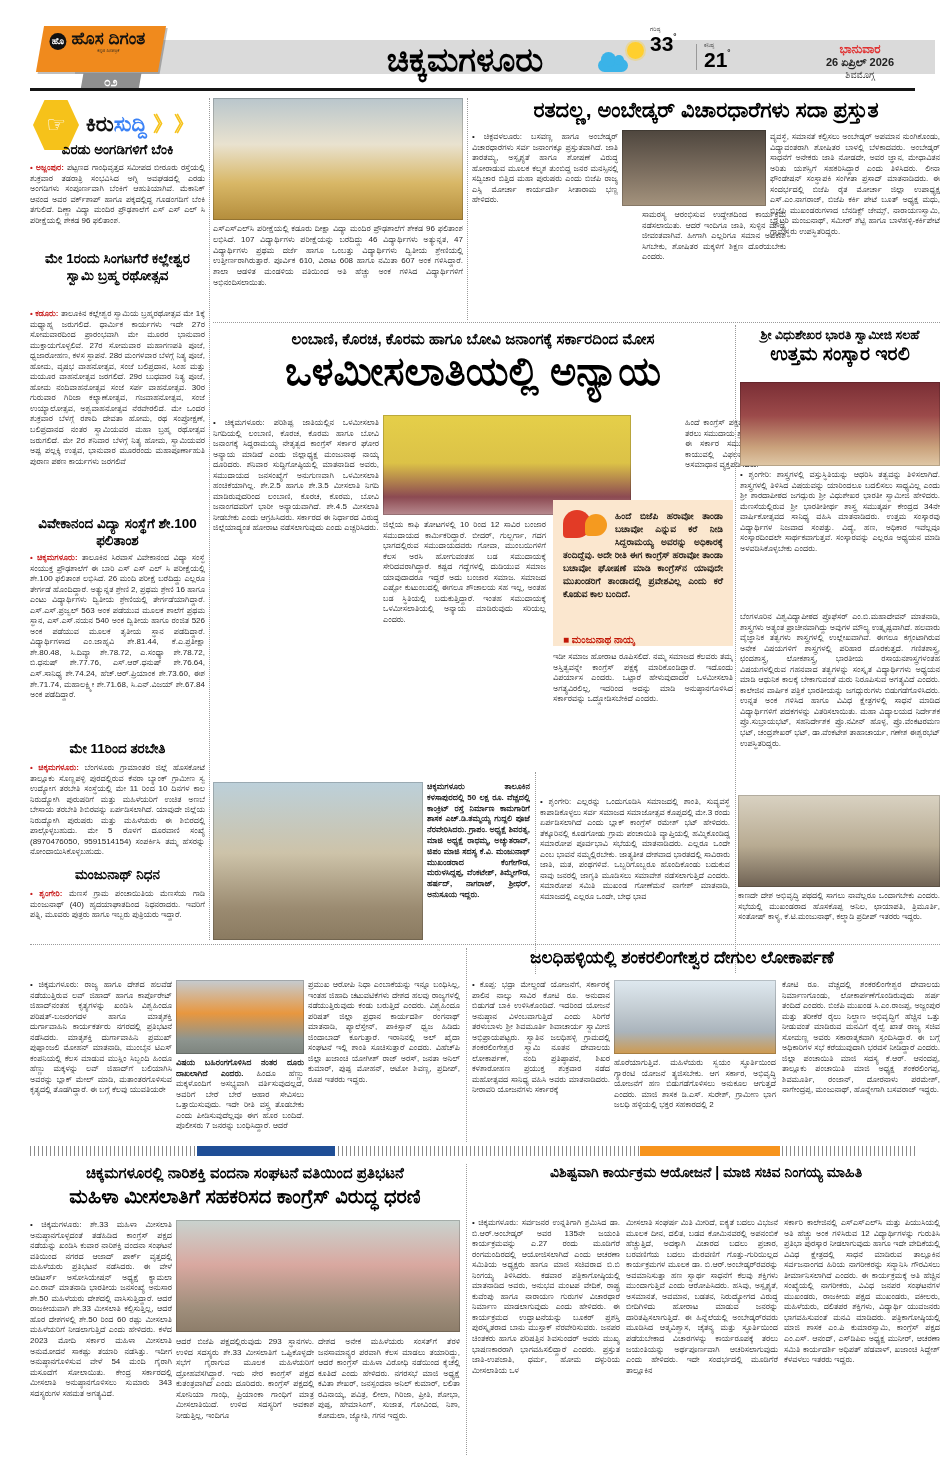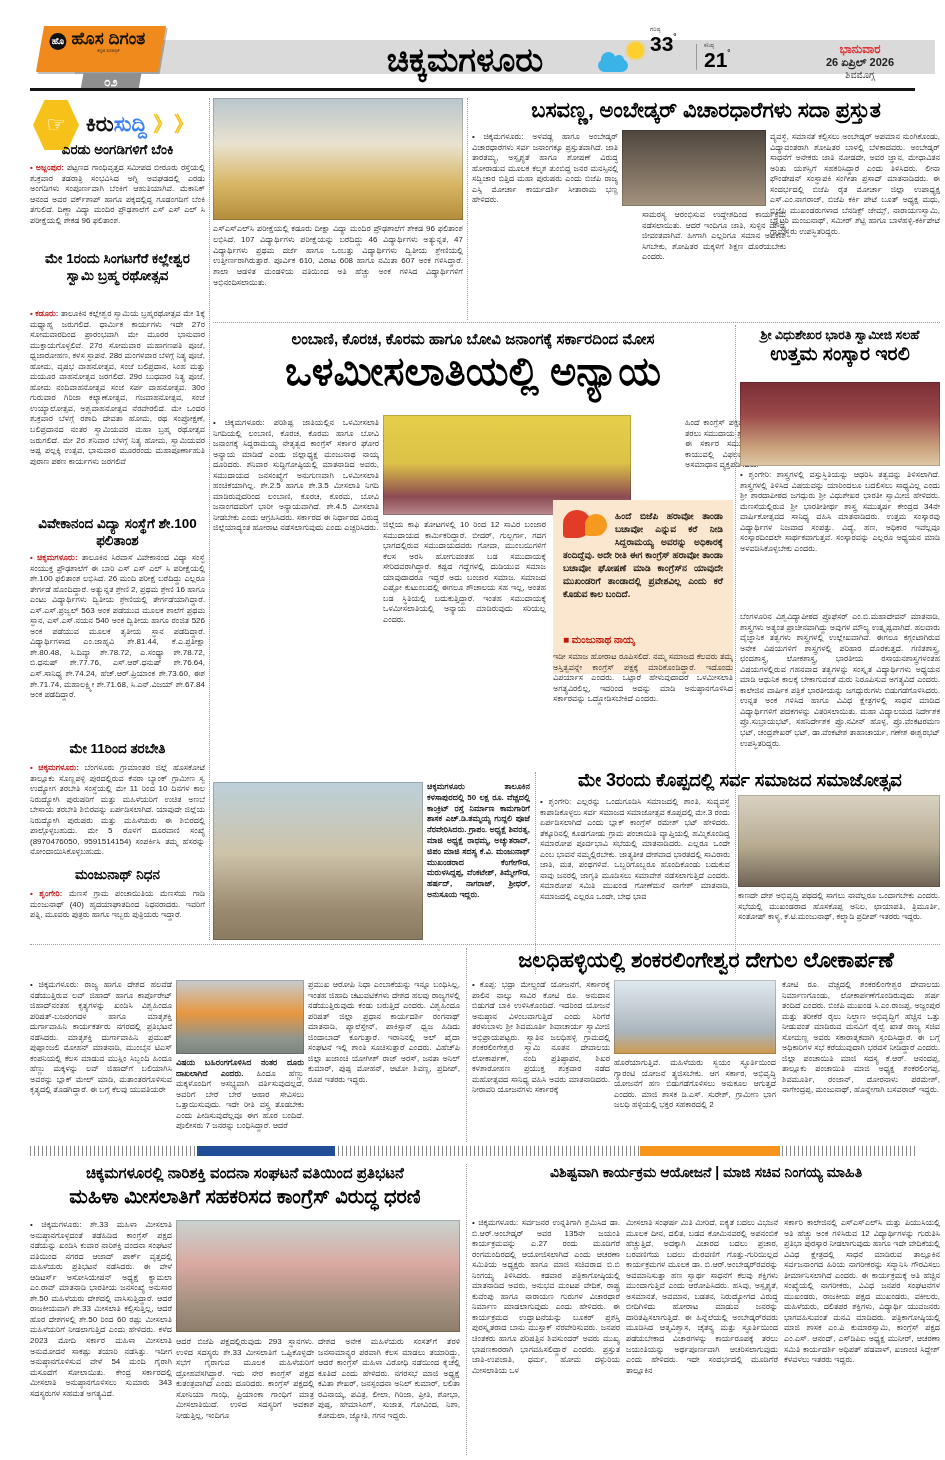--- a/index.html
+++ b/index.html
@@ -120,36 +120,36 @@
 
   <div class="abs brief-h" style="left:30px;top:867px;width:175px;">ಮಂಜುನಾಥ್ ನಿಧನ</div>
   <div class="abs body-txt" style="left:30px;top:889px;width:175px;height:46px;overflow:hidden;"><b class="bullet">• ಶೃಂಗೇರಿ:</b> <span>ಮೆಣಸೆ ಗ್ರಾಮ ಪಂಚಾಯಿತಿಯ ಮೆಣಸೆಯ ಗಾಡಿ ಮಂಜುನಾಥ್ (40) ಹೃದಯಾಘಾತದಿಂದ ನಿಧನರಾದರು. ಇವರಿಗೆ ಪತ್ನಿ, ಮೂವರು ಪುತ್ರರು ಹಾಗೂ ಇಬ್ಬರು ಪುತ್ರಿಯರು ಇದ್ದಾರೆ.</span></div>
 
   <div class="abs vdiv" style="left:209px;top:98px;height:842px;"></div>
 
   <div class="abs photo" style="left:213px;top:98px;width:250px;height:122px;background:linear-gradient(180deg,#b9c6cc 0%,#e9e2cf 38%,#d8b766 70%,#b48d3c 100%);"></div>
   <div class="abs cap-txt" style="left:213px;top:224px;width:250px;height:96px;overflow:hidden;font-weight:normal;">ಎಸ್‌ಎಸ್‌ಎಲ್‌ಸಿ ಪರೀಕ್ಷೆಯಲ್ಲಿ ಕಡೂರು ದೀಕ್ಷಾ ವಿದ್ಯಾ ಮಂದಿರ ಪ್ರೌಢಶಾಲೆಗೆ ಶೇಕಡ 96 ಫಲಿತಾಂಶ ಲಭಿಸಿದೆ. 107 ವಿದ್ಯಾರ್ಥಿಗಳು ಪರೀಕ್ಷೆಯನ್ನು ಬರೆದಿದ್ದು 46 ವಿದ್ಯಾರ್ಥಿಗಳು ಅತ್ಯುನ್ನತ, 47 ವಿದ್ಯಾರ್ಥಿಗಳು ಪ್ರಥಮ ದರ್ಜೆ ಹಾಗೂ ಒಂಬತ್ತು ವಿದ್ಯಾರ್ಥಿಗಳು ದ್ವಿತೀಯ ಶ್ರೇಣಿಯಲ್ಲಿ ಉತ್ತೀರ್ಣರಾಗಿರುತ್ತಾರೆ. ಪೂರ್ವಿಕ 610, ವಿರಾಟ 608 ಹಾಗೂ ನಮಿತಾ 607 ಅಂಕ ಗಳಿಸಿದ್ದಾರೆ. ಶಾಲಾ ಆಡಳಿತ ಮಂಡಳಿಯ ವತಿಯಿಂದ ಅತಿ ಹೆಚ್ಚು ಅಂಕ ಗಳಿಸಿದ ವಿದ್ಯಾರ್ಥಿಗಳಿಗೆ ಅಭಿನಂದಿಸಲಾಯಿತು.</div>
   <div class="abs vdiv" style="left:467px;top:98px;height:222px;"></div>
 
-  <div class="abs head-c" style="left:472px;top:98px;width:468px;font-size:21px;">ಬಸವಣ್ಣ, ಅಂಬೇಡ್ಕರ್ ವಿಚಾರಧಾರೆಗಳು ಸದಾ ಪ್ರಸ್ತುತ</div>
-  <div class="abs body-txt" style="left:472px;top:132px;width:146px;height:186px;overflow:hidden;"><span>• ಚಿಕ್ಕಮಗಳೂರು: ಅಳವಡ್ಣ ಹಾಗೂ ಅಂಬೇಡ್ಕರ್ ವಿಚಾರಧಾರೆಗಳು ಸರ್ವ ಜನಾಂಗಕ್ಕೂ ಪ್ರಸ್ತುತವಾಗಿದೆ. ಜಾತಿ ತಾರತಮ್ಯ, ಅಸ್ಪೃಶ್ಯತೆ ಹಾಗೂ ಶೋಷಣೆ ವಿರುದ್ಧ ಹೋರಾಡುವ ಮೂಲಕ ಕಲ್ಮಶ ತುಂಬಿದ್ದ ಜನರ ಮನಸ್ಸಿನಲ್ಲಿ ಸದ್ವಿಚಾರ ಬಿತ್ತಿದ ಮಹಾ ಪುರುಷರು ಎಂದು ಬಿಜೆಪಿ ರಾಜ್ಯ ಎಸ್ಸಿ ಮೋರ್ಚಾ ಕಾರ್ಯದರ್ಶಿ ಸೀತಾರಾಮ ಭಣ್ಣ ಹೇಳಿದರು.</span></div>
+  <div class="abs head-c" style="left:472px;top:98px;width:468px;font-size:21px;">ರತದಲ್ಣ, ಅಂಬೇಡ್ಕರ್ ವಿಚಾರಧಾರೆಗಳು ಸದಾ ಪ್ರಸ್ತುತ</div>
+  <div class="abs body-txt" style="left:472px;top:132px;width:146px;height:186px;overflow:hidden;"><span>• ಚಿಕ್ಳವಳಲೂರು: ಬಸವಣ್ಣ ಹಾಗೂ ಅಂಬೇಡ್ಕರ್ ವಿಚಾರಧಾರೆಗಳು ಸರ್ವ ಜನಾಂಗಕ್ಕೂ ಪ್ರಸ್ತುತವಾಗಿದೆ. ಜಾತಿ ತಾರತಮ್ಯ, ಅಸ್ಪೃಶ್ಯತೆ ಹಾಗೂ ಶೋಷಣೆ ವಿರುದ್ಧ ಹೋರಾಡುವ ಮೂಲಕ ಕಲ್ಮಶ ತುಂಬಿದ್ದ ಜನರ ಮನಸ್ಸಿನಲ್ಲಿ ಸದ್ವಿಚಾರ ಬಿತ್ತಿದ ಮಹಾ ಪುರುಷರು ಎಂದು ಬಿಜೆಪಿ ರಾಜ್ಯ ಎಸ್ಸಿ ಮೋರ್ಚಾ ಕಾರ್ಯದರ್ಶಿ ಸೀತಾರಾಮ ಭಣ್ಣ ಹೇಳಿದರು.</span></div>
   <div class="abs photo" style="left:622px;top:130px;width:144px;height:76px;background:linear-gradient(180deg,#4e463e 0%,#7d6f60 55%,#a4937d 100%);"></div>
   <div class="abs body-txt" style="left:642px;top:210px;width:144px;height:108px;overflow:hidden;">ಸಾಮರಸ್ಯ ಆರಂಭಿಸುವ ಉದ್ದೇಶದಿಂದ ಕಾರ್ಯಕ್ರಮ ನಡೆಸಲಾಯಿತು. ಆದರೆ ಇಂದಿಗೂ ಜಾತಿ, ಸುಳ್ಳಿನ ಮೌಢ್ಯ ಜೀವಂತವಾಗಿವೆ. ಹೀಗಾಗಿ ಎಲ್ಲರಿಗೂ ಸಮಾನ ಅವಕಾಶ ಸಿಗಬೇಕು, ಶೋಷಿತರ ಮಕ್ಕಳಿಗೆ ಶಿಕ್ಷಣ ದೊರೆಯಬೇಕು ಎಂದರು.</div>
   <div class="abs body-txt" style="left:770px;top:132px;width:170px;height:186px;overflow:hidden;">ವ್ಯವಸ್ಥೆ, ಸಮಾನತೆ ಕಲ್ಪಿಸಲು ಅಂಬೇಡ್ಕರ್ ಅಪಮಾನ ನುಂಗಿಕೊಂಡು, ವಿದ್ಯಾವಂತರಾಗಿ ಶೋಷಿತರ ಬಾಳಲ್ಲಿ ಬೆಳಕಾದವರು. ಅಂಬೇಡ್ಕರ್ ಸಾಧನೆಗೆ ಅನೇಕರು ಜಾತಿ ನೋಡದೇ, ಅವರ ಜ್ಞಾನ, ಮೇಧಾವಿತನ ಅರಿತು ಯಶಸ್ಸಿಗೆ ಸಹಕರಿಸಿದ್ದಾರೆ ಎಂದು ತಿಳಿಸಿದರು. ಲೀನಾ ಫೌಂಡೇಷನ್ ಸಂಸ್ಥಾಪಕಿ ಸಂಗೀತಾ ಪ್ರಸಾದ್ ಮಾತನಾಡಿದರು. ಈ ಸಂದರ್ಭದಲ್ಲಿ ಬಿಜೆಪಿ ರೈತ ಮೋರ್ಚಾ ಜಿಲ್ಲಾ ಉಪಾಧ್ಯಕ್ಷ ಎಸ್.ಎಂ.ನಾಗರಾಜ್, ಬಿಜೆಪಿ ಕರ್ಕಿ ಪೇಟೆ ಬೂತ್ ಅಧ್ಯಕ್ಷ ಮಧು, ಬಿಜೆಪಿ ಮುಖಂಡರುಗಳಾದ ಬೆನಡಿಕ್ಟ್ ಜೇಮ್ಸ್, ನಾರಾಯಣಸ್ವಾಮಿ, ಬ್ಯಾಟರಿ ಮಂಜುನಾಥ್, ಸಮೀರ್ ಶೆಟ್ಟಿ ಹಾಗೂ ಬಾಳೆಹಳ್ಳಿ-ಕರ್ಕಿಪೇಟೆ ಗ್ರಾಮಸ್ಥರು ಉಪಸ್ಥಿತರಿದ್ದರು.</div>
 
   <div class="abs hdiv" style="left:213px;top:322px;width:727px;"></div>
 
   <div class="abs kicker" style="left:213px;top:330px;width:520px;font-size:15px;">ಲಂಬಾಣಿ, ಕೊರಚ, ಕೊರಮ ಹಾಗೂ ಬೋವಿ ಜನಾಂಗಕ್ಕೆ ಸರ್ಕಾರದಿಂದ ಮೋಸ</div>
   <div class="abs head-c" style="left:213px;top:350px;width:520px;font-size:40px;line-height:1.05;">ಒಳಮೀಸಲಾತಿಯಲ್ಲಿ ಅನ್ಯಾಯ</div>
   <div class="abs body-txt" style="left:213px;top:418px;width:166px;height:352px;overflow:hidden;">• ಚಿಕ್ಕಮಗಳೂರು: ಪರಿಶಿಷ್ಟ ಜಾತಿಯಲ್ಲಿನ ಒಳಮೀಸಲಾತಿ ನಿಗದಿಯಲ್ಲಿ ಲಂಬಾಣಿ, ಕೊರಚ, ಕೊರಮ ಹಾಗೂ ಬೋವಿ ಜನಾಂಗಕ್ಕೆ ಸಿದ್ದರಾಮಯ್ಯ ನೇತೃತ್ವದ ಕಾಂಗ್ರೆಸ್ ಸರ್ಕಾರ ಘೋರ ಅನ್ಯಾಯ ಮಾಡಿದೆ ಎಂದು ಜಿಲ್ಲಾಧ್ಯಕ್ಷ ಮಂಜುನಾಥ ನಾಯ್ಕ ದೂರಿದರು. ಶನಿವಾರ ಸುದ್ದಿಗೋಷ್ಠಿಯಲ್ಲಿ ಮಾತನಾಡಿದ ಅವರು, ಸಮುದಾಯದ ಜನಸಂಖ್ಯೆಗೆ ಅನುಗುಣವಾಗಿ ಒಳಮೀಸಲಾತಿ ಹಂಚಿಕೆಯಾಗಿಲ್ಲ. ಶೇ.2.5 ಹಾಗೂ ಶೇ.3.5 ಮೀಸಲಾತಿ ನಿಗದಿ ಮಾಡಿರುವುದರಿಂದ ಲಂಬಾಣಿ, ಕೊರಚ, ಕೊರಮ, ಬೋವಿ ಜನಾಂಗದವರಿಗೆ ಭಾರೀ ಅನ್ಯಾಯವಾಗಿದೆ. ಶೇ.4.5 ಮೀಸಲಾತಿ ನೀಡಬೇಕು ಎಂದು ಆಗ್ರಹಿಸಿದರು. ಸರ್ಕಾರದ ಈ ನಿರ್ಧಾರದ ವಿರುದ್ಧ ಜಿಲ್ಲೆಯಾದ್ಯಂತ ಹೋರಾಟ ನಡೆಸಲಾಗುವುದು ಎಂದು ಎಚ್ಚರಿಸಿದರು.</div>
   <div class="abs photo" style="left:383px;top:415px;width:248px;height:100px;background:linear-gradient(180deg,#e5cf49 0%,#dcc247 48%,#8c4a52 82%,#b88b90 100%);"></div>
   <div class="abs body-txt" style="left:383px;top:520px;width:163px;height:250px;overflow:hidden;">ಜಿಲ್ಲೆಯ ಕಾಫಿ ತೋಟಗಳಲ್ಲಿ 10 ರಿಂದ 12 ಸಾವಿರ ಬಂಜಾರ ಸಮುದಾಯದ ಕಾರ್ಮಿಕರಿದ್ದಾರೆ. ಬೀದರ್, ಗುಲ್ಬರ್ಗಾ, ಗದಗ ಭಾಗದಲ್ಲಿರುವ ಸಮುದಾಯದವರು ಗೋವಾ, ಮುಂಬಯಿಗಳಿಗೆ ಕೆಲಸ ಅರಸಿ ಹೋಗುವಂತಹ ಬಡ ಸಮುದಾಯಕ್ಕೆ ಸೇರಿದವರಾಗಿದ್ದಾರೆ. ಕಷ್ಟದ ಗದ್ದೆಗಳಲ್ಲಿ ದುಡಿಯುವ ಸಮಾಜ ಯಾವುದಾದರೂ ಇದ್ದರೆ ಅದು ಬಂಜಾರ ಸಮಾಜ. ಸಮಾಜದ ಎಷ್ಟೋ ಕುಟುಂಬದಲ್ಲಿ ಈಗಲೂ ಶೌಚಾಲಯ ಸಹ ಇಲ್ಲ, ಅಂತಹ ಬಡ ಸ್ಥಿತಿಯಲ್ಲಿ ಬದುಕುತ್ತಿದ್ದಾರೆ. ಇಂತಹ ಸಮುದಾಯಕ್ಕೆ ಒಳಮೀಸಲಾತಿಯಲ್ಲಿ ಅನ್ಯಾಯ ಮಾಡಿರುವುದು ಸರಿಯಲ್ಲ ಎಂದರು.</div>
   <div class="abs body-txt" style="left:637px;top:418px;width:96px;height:78px;overflow:hidden;margin-left:48px;">ಹಿಂದೆ ಕಾಂಗ್ರೆಸ್ ಪಕ್ಷವನ್ನು ಅಧಿಕಾರಕ್ಕೆ ತರಲು ಸಮುದಾಯ ಶ್ರಮಿಸಿತ್ತು. ಆದರೆ ಈ ಸರ್ಕಾರ ಸಮುದಾಯದ ಹಿತ ಕಾಯುವಲ್ಲಿ ವಿಫಲವಾಗಿದೆ ಎಂದು ಅಸಮಾಧಾನ ವ್ಯಕ್ತಪಡಿಸಿದರು.</div>
 
-  <div class="abs quote-box" style="left:553px;top:500px;width:180px;height:174px;overflow:hidden;">
+  <div class="abs quote-box" style="left:553px;top:500px;width:180px;height:146px;overflow:hidden;">
     <div class="quote-icon">
         <div class="qc1"></div>
         <div class="qc2"></div>
       </div>
     <div class="quote-txt">ಹಿಂದೆ ಬಿಜೆಪಿ ಹರಾವೋ ತಾಂಡಾ ಬಚಾವೋ ಎನ್ನುವ ಕರೆ ನೀಡಿ ಸಿದ್ದರಾಮಯ್ಯ ಅವರನ್ನು ಅಧಿಕಾರಕ್ಕೆ ತಂದಿದ್ದೆವು. ಅದೇ ರೀತಿ ಈಗ ಕಾಂಗ್ರೆಸ್ ಹರಾವೋ ತಾಂಡಾ ಬಚಾವೋ ಘೋಷಣೆ ಮಾಡಿ ಕಾಂಗ್ರೆಸ್‌ನ ಯಾವುದೇ ಮುಖಂಡರಿಗೆ ತಾಂಡಾದಲ್ಲಿ ಪ್ರವೇಶವಿಲ್ಲ ಎಂದು ಕರೆ ಕೊಡುವ ಕಾಲ ಬಂದಿದೆ.</div>
   </div>
   <div class="abs quote-attr" style="left:563px;top:628px;width:170px;">■ ಮಂಜುನಾಥ ನಾಯ್ಕ</div>
   <div class="abs body-txt" style="left:553px;top:652px;width:180px;height:118px;overflow:hidden;">ಇಡೀ ಸಮಾಜ ಹೋರಾಟ ರೂಪಿಸಲಿದೆ. ನಮ್ಮ ಸಮಾಜದ ಕೆಲವರು ತಮ್ಮ ಅಸ್ತಿತ್ವವನ್ನೇ ಕಾಂಗ್ರೆಸ್ ಪಕ್ಷಕ್ಕೆ ಮಾರಿಕೊಂಡಿದ್ದಾರೆ. ಇದೊಂದು ವಿಪರ್ಯಾಸ ಎಂದರು. ಒಟ್ಟಾರೆ ಹೇಳುವುದಾದರೆ ಒಳಮೀಸಲಾತಿ ಅಗತ್ಯವಿರಲಿಲ್ಲ, ಇದರಿಂದ ಅದನ್ನು ಮಾಡಿ ಅನುಷ್ಠಾನಗೊಳಿಸಿದ ಸರ್ಕಾರವನ್ನು ಒದ್ದೋಡಿಸಬೇಕಿದೆ ಎಂದರು.</div>
 
   <div class="abs vdiv" style="left:735px;top:325px;height:648px;"></div>
@@ -158,35 +158,34 @@
   <div class="abs head-c" style="left:740px;top:344px;width:200px;font-size:19px;line-height:1.1;">ಉತ್ತಮ ಸಂಸ್ಕಾರ ಇರಲಿ</div>
   <div class="abs photo" style="left:740px;top:382px;width:200px;height:84px;background:linear-gradient(180deg,#7a2e35 0%,#9c4a4a 40%,#caa27c 78%,#e0c9a8 100%);"></div>
   <div class="abs body-txt" style="left:740px;top:470px;width:200px;height:140px;overflow:hidden;">• ಶೃಂಗೇರಿ: ಶಾಸ್ತ್ರಗಳಲ್ಲಿ ವಸ್ತುಸ್ಥಿತಿಯನ್ನು ಆಧರಿಸಿ ತತ್ವವನ್ನು ತಿಳಿಸಲಾಗಿದೆ. ಶಾಸ್ತ್ರಗಳಲ್ಲಿ ತಿಳಿಸಿದ ವಿಷಯವನ್ನು ಯಾರಿಂದಲೂ ಬದಲಿಸಲು ಸಾಧ್ಯವಿಲ್ಲ ಎಂದು ಶ್ರೀ ಶಾರದಾಪೀಠದ ಜಗದ್ಗುರು ಶ್ರೀ ವಿಧುಶೇಖರ ಭಾರತೀ ಸ್ವಾಮೀಜಿ ಹೇಳಿದರು. ಮೆಣಸೆಯಲ್ಲಿರುವ ಶ್ರೀ ಭಾರತೀತೀರ್ಥ ಶಾಸ್ತ್ರ ಸಮುತ್ಕರ್ಷ ಕೇಂದ್ರದ 34ನೇ ವಾರ್ಷಿಕೋತ್ಸವದ ಸಾನಿಧ್ಯ ವಹಿಸಿ ಮಾತನಾಡಿದರು. ಉತ್ತಮ ಸಂಸ್ಕಾರವು ವಿದ್ಯಾರ್ಥಿಗಳ ನಿಜವಾದ ಸಂಪತ್ತು. ವಿದ್ಯೆ, ಹಣ, ಅಧಿಕಾರ ಇವೆಲ್ಲವೂ ಸಂಸ್ಕಾರದಿಂದಲೇ ಸಾರ್ಥಕವಾಗುತ್ತವೆ. ಸಂಸ್ಕಾರವನ್ನು ಎಲ್ಲರೂ ಅಧ್ಯಯನ ಮಾಡಿ ಅಳವಡಿಸಿಕೊಳ್ಳಬೇಕು ಎಂದರು.</div>
   <div class="abs body-txt" style="left:740px;top:612px;width:200px;height:152px;overflow:hidden;">ಬೆಂಗಳೂರಿನ ವಿಶ್ವವಿದ್ಯಾಪೀಠದ ಪ್ರೊಫೆಸರ್ ಎಂ.ಬಿ.ಮಹಾದೇವನ್ ಮಾತನಾಡಿ, ಶಾಸ್ತ್ರಗಳು ಅತ್ಯಂತ ಪ್ರಾಚೀನವಾಗಿದ್ದು ಅವುಗಳ ಮೌಲ್ಯ ಉತ್ಕೃಷ್ಟವಾಗಿದೆ. ಹಲವಾರು ವೈಜ್ಞಾನಿಕ ತತ್ವಗಳು ಶಾಸ್ತ್ರಗಳಲ್ಲಿ ಉಲ್ಲೇಖವಾಗಿವೆ. ಈಗಲೂ ಕಗ್ಗಂಟಾಗಿರುವ ಅನೇಕ ವಿಷಯಗಳಿಗೆ ಶಾಸ್ತ್ರಗಳಲ್ಲಿ ಪರಿಹಾರ ದೊರಕುತ್ತದೆ. ಗಣಿತಶಾಸ್ತ್ರ, ಛಂದಶಾಸ್ತ್ರ, ಲೋಕಶಾಸ್ತ್ರ, ಭಾರತೀಯ ರಸಾಯನಶಾಸ್ತ್ರಗಳಂತಹ ವಿಷಯಗಳಲ್ಲಿರುವ ಗಹನವಾದ ತತ್ವಗಳನ್ನು ಸಂಸ್ಕೃತ ವಿದ್ಯಾರ್ಥಿಗಳು ಅಧ್ಯಯನ ಮಾಡಿ ಆಧುನಿಕ ಕಾಲಕ್ಕೆ ಬೇಕಾಗುವಂತೆ ಮರು ನಿರೂಪಿಸುವ ಅಗತ್ಯವಿದೆ ಎಂದರು. ಕಾಲೇಜಿನ ವಾರ್ಷಿಕ ಪತ್ರಿಕೆ ಭಾರತೀಯನ್ನು ಜಗದ್ಗುರುಗಳು ಬಿಡುಗಡೆಗೊಳಿಸಿದರು. ಉನ್ನತ ಅಂಕ ಗಳಿಸಿದ ಹಾಗೂ ವಿವಿಧ ಕ್ಷೇತ್ರಗಳಲ್ಲಿ ಸಾಧನೆ ಮಾಡಿದ ವಿದ್ಯಾರ್ಥಿಗಳಿಗೆ ಪದಕಗಳನ್ನು ವಿತರಿಸಲಾಯಿತು. ಮಹಾ ವಿದ್ಯಾಲಯದ ನಿರ್ದೇಶಕ ಪ್ರೊ.ಸುಬ್ರಾಯಭಟ್, ಸಹನಿರ್ದೇಶಕ ಪ್ರೊ.ನವೀನ್ ಹೊಳ್ಳ, ಪ್ರೊ.ವೆಂಕಟರಮಣ ಭಟ್, ಚಂದ್ರಶೇಖರ್ ಭಟ್, ಡಾ.ವೆಂಕಟೇಶ ತಾಹಾಚಾರ್ಯ, ಗಣೇಶ ಈಶ್ವರಭಟ್ ಉಪಸ್ಥಿತರಿದ್ದರು.</div>
 
   <div class="abs photo" style="left:213px;top:782px;width:210px;height:158px;background:linear-gradient(180deg,#bcd0da 0%,#cdc3a9 45%,#9b8b71 80%,#8a7a60 100%);"></div>
   <div class="abs cap-txt" style="left:427px;top:782px;width:103px;height:193px;overflow:hidden;">ಚಿಕ್ಕಮಗಳೂರು ತಾಲೂಕಿನ ಕಳಸಾಪುರದಲ್ಲಿ 50 ಲಕ್ಷ ರೂ. ವೆಚ್ಚದಲ್ಲಿ ಕಾಂಕ್ರಿಟ್ ರಸ್ತೆ ನಿರ್ಮಾಣ ಕಾಮಗಾರಿಗೆ ಶಾಸಕ ಎಚ್.ಡಿ.ತಮ್ಮಯ್ಯ ಗುದ್ದಲಿ ಪೂಜೆ ನೆರವೇರಿಸಿದರು. ಗ್ರಾಪಂ. ಅಧ್ಯಕ್ಷೆ ಶಿವರತ್ನ, ಮಾಜಿ ಅಧ್ಯಕ್ಷೆ ರಾಧಮ್ಮ, ಅಚ್ಯುತರಾವ್, ಜಿಪಂ ಮಾಜಿ ಸದಸ್ಯ ಕೆ.ವಿ. ಮಂಜುನಾಥ್ ಮುಖಂಡರಾದ ಕೆಂಗೇಗೌಡ, ಮರುಳಸಿದ್ದಪ್ಪ, ವೆಂಕಟೇಶ್, ತಿಮ್ಮೇಗೌಡ, ಹರ್ಷದ್, ನಾಗರಾಜ್, ಶ್ರೀಧರ್, ಅನುಸೂಯ ಇದ್ದರು.</div>
 
   <div class="abs vdiv" style="left:535px;top:772px;height:202px;"></div>
 
-  <div class="abs head-c" style="left:540px;top:770px;width:400px;font-size:18px;">ಮೇ 3ರಂದು ಕೊಪ್ಪದಲ್ಲಿ ಸರ್ವ ಸಮಾಜದ ಸಮಾಜೋತ್ಸವ</div>
   <div class="abs body-txt" style="left:540px;top:797px;width:190px;height:178px;overflow:hidden;">• ಶೃಂಗೇರಿ: ಎಲ್ಲರನ್ನು ಒಂದುಗೂಡಿಸಿ ಸಮಾಜದಲ್ಲಿ ಶಾಂತಿ, ಸುವ್ಯವಸ್ಥೆ ಕಾಪಾಡಿಕೊಳ್ಳಲು ಸರ್ವ ಸಮಾಜದ ಸಮಾಜೋತ್ಸವ ಕೊಪ್ಪದಲ್ಲಿ ಮೇ.3 ರಂದು ಏರ್ಪಡಿಸಲಾಗಿದೆ ಎಂದು ಬ್ಲಾಕ್ ಕಾಂಗ್ರೆಸ್ ರಮೇಶ್ ಭಟ್ ಹೇಳಿದರು. ತೆಕ್ಕೂರಿನಲ್ಲಿ ಕೂಡಗೋಡು ಗ್ರಾಮ ಪಂಚಾಯಿತಿ ವ್ಯಾಪ್ತಿಯಲ್ಲಿ ಹಮ್ಮಿಕೊಂಡಿದ್ದ ಸಮಾರೋಪ ಪೂರ್ವಭಾವಿ ಸಭೆಯಲ್ಲಿ ಮಾತನಾಡಿದರು. ಎಲ್ಲರೂ ಒಂದೇ ಎಂಬ ಭಾವನೆ ನಮ್ಮಲ್ಲಿರಬೇಕು. ಜಾತ್ಯತೀತ ದೇಶವಾದ ಭಾರತದಲ್ಲಿ ಸಾವಿರಾರು ಜಾತಿ, ಮತ, ಪಂಥಗಳಿವೆ. ಒಬ್ಬರಿಗೊಬ್ಬರೂ ಹೊಂದಿಕೊಂಡು ಬದುಕುವ ನಾವು ಜನರಲ್ಲಿ ಜಾಗೃತಿ ಮೂಡಿಸಲು ಸಮಾವೇಶ ನಡೆಸಲಾಗುತ್ತಿದೆ ಎಂದರು. ಸಮಾರೋಪ ಸಮಿತಿ ಮುಖಂಡ ಗೋಣೆಮನೆ ನಾಗೇಶ್ ಮಾತನಾಡಿ, ಸಮಾಜದಲ್ಲಿ ಎಲ್ಲರೂ ಒಂದೇ, ಬೇಧ ಭಾವ</div>
   <div class="abs photo" style="left:738px;top:795px;width:202px;height:92px;background:linear-gradient(180deg,#d9d2c2 0%,#b8ab92 55%,#6f6254 100%);"></div>
   <div class="abs body-txt" style="left:738px;top:891px;width:202px;height:84px;overflow:hidden;">ಕಾಣದೇ ದೇಶ ಅಭಿವೃದ್ಧಿ ಪಥದಲ್ಲಿ ಸಾಗಲು ನಾವೆಲ್ಲರೂ ಒಂದಾಗಬೇಕು ಎಂದರು. ಸಭೆಯಲ್ಲಿ ಮುಖಂಡರಾದ ಹೊಸಕೊಪ್ಪ ಅನಿಲ, ಛಾಯಾಪತಿ, ತ್ರಿಮೂರ್ತಿ, ಸಂತೋಷ್ ಕಾಳ್ಯ, ಕೆ.ಟಿ.ಮಂಜುನಾಥ್, ಕಲ್ಮಾಡಿ ಪ್ರದೀಪ್ ಇತರರು ಇದ್ದರು.</div>
 
   <div class="abs hdiv" style="left:30px;top:944px;width:910px;"></div>
 
   <div class="abs body-txt" style="left:30px;top:980px;width:142px;height:162px;overflow:hidden;">• ಚಿಕ್ಕಮಗಳೂರು: ರಾಜ್ಯ ಹಾಗೂ ದೇಶದ ಹಲವೆಡೆ ನಡೆಯುತ್ತಿರುವ ಲವ್ ಜಿಹಾದ್ ಹಾಗೂ ಕಾರ್ಪೊರೇಟ್ ಜಿಹಾದ್‌ನಂತಹ ಕೃತ್ಯಗಳನ್ನು ಖಂಡಿಸಿ ವಿಶ್ವಹಿಂದೂ ಪರಿಷತ್-ಬಜರಂಗದಳ ಹಾಗೂ ಮಾತೃಶಕ್ತಿ ದುರ್ಗಾವಾಹಿನಿ ಕಾರ್ಯಕರ್ತರು ನಗರದಲ್ಲಿ ಪ್ರತಿಭಟನೆ ನಡೆಸಿದರು. ಮಾತೃಶಕ್ತಿ ದುರ್ಗಾವಾಹಿನಿ ಪ್ರಮುಖ್ ಪುಷ್ಪಾಂಜಲಿ ಮೋಹನ್ ಮಾತನಾಡಿ, ಮುಂಬೈನ ಟಿಎಸ್ ಕಂಪನಿಯಲ್ಲಿ ಕೆಲಸ ಮಾಡುವ ಮುಸ್ಲಿಂ ಸಿಬ್ಬಂದಿ ಹಿಂದೂ ಹೆಣ್ಣು ಮಕ್ಕಳನ್ನು ಲವ್ ಜಿಹಾದ್‌ಗೆ ಬಲಿಯಾಗಿಸಿ ಅವರನ್ನು ಬ್ಲಾಕ್ ಮೇಲ್ ಮಾಡಿ, ಮತಾಂತರಗೊಳಿಸುವ ಕೃತ್ಯದಲ್ಲಿ ತೊಡಗಿದ್ದಾರೆ. ಈ ಬಗ್ಗೆ ಕೆಲವು ಯುವತಿಯರೇ</div>
   <div class="abs photo" style="left:176px;top:980px;width:128px;height:74px;background:linear-gradient(180deg,#c5ccd2 0%,#e8973f 45%,#8e958f 80%,#7d847e 100%);"></div>
   <div class="abs body-txt" style="left:176px;top:1058px;width:128px;height:84px;overflow:hidden;"><b>ವಿಷಯ ಬಹಿರಂಗಗೊಳಿಸಿದ ನಂತರ ದೂರು ದಾಖಲಾಗಿದೆ ಎಂದರು.</b> <span>ಹಿಂದೂ ಹೆಣ್ಣು ಮಕ್ಕಳೊಂದಿಗೆ ಅಸಭ್ಯವಾಗಿ ವರ್ತಿಸುವುದಲ್ಲದೆ, ಅವರಿಗೆ ಬೇರೆ ಬೇರೆ ಆಹಾರ ಸೇವಿಸಲು ಒತ್ತಾಯಿಸುವುದು. ಇದೇ ರೀತಿ ವಸ್ತ್ರ ತೊಡಬೇಕು ಎಂದು ಪೀಡಿಸುವುದೆಲ್ಲವೂ ಈಗ ಹೊರ ಬಂದಿದೆ. ಪೊಲೀಸರು 7 ಜನರನ್ನು ಬಂಧಿಸಿದ್ದಾರೆ. ಆದರೆ</span></div>
   <div class="abs body-txt" style="left:308px;top:980px;width:152px;height:162px;overflow:hidden;">ಪ್ರಮುಖ ಆರೋಪಿ ನಿಧಾ ಎಂಬಾಕೆಯನ್ನು ಇನ್ನೂ ಬಂಧಿಸಿಲ್ಲ, ಇಂತಹ ಜಿಹಾದಿ ಚಟುವಟಿಕೆಗಳು ದೇಶದ ಹಲವು ರಾಜ್ಯಗಳಲ್ಲಿ ನಡೆಯುತ್ತಿರುವುದು ಕಂಡು ಬರುತ್ತಿದೆ ಎಂದರು. ವಿಶ್ವಹಿಂದೂ ಪರಿಷತ್ ಜಿಲ್ಲಾ ಪ್ರಧಾನ ಕಾರ್ಯದರ್ಶಿ ರಂಗನಾಥ್ ಮಾತನಾಡಿ, ಪ್ಯಾಲೆಸ್ತೇನ್, ಪಾಕಿಸ್ತಾನ್ ಧ್ವಜ ಹಿಡಿದು ಜಿಂದಾಬಾದ್ ಕೂಗುತ್ತಾರೆ. ಇರಾನಿನಲ್ಲಿ ಅಲ್ ಖೈದಾ ಸಂಘಟನೆ ಇಲ್ಲಿ ಶಾಂತಿ ಸೂಚಿಸುತ್ತಾರೆ ಎಂದರು. ವಿಹೆಚ್‌ಪಿ ಜಿಲ್ಲಾ ಖಜಾಂಚಿ ಯೋಗೀಶ್ ರಾಜ್ ಅರಸ್, ಜನತಾ ಅನಿಲ್ ಕುಮಾರ್, ಪುಷ್ಪ ಮೋಹನ್, ಆಟೋ ಶಿವಣ್ಣ, ಪ್ರದೀಪ್, ರೂಪ ಇತರರು ಇದ್ದರು.</div>
 
   <div class="abs vdiv" style="left:466px;top:948px;height:194px;"></div>
 
-  <div class="abs head-c" style="left:472px;top:948px;width:468px;font-size:21px;">ಜಲಧಿಹಳ್ಳಿಯಲ್ಲಿ ಶಂಕರಲಿಂಗೇಶ್ವರ ದೇಗುಲ ಲೋಕಾರ್ಪಣೆ</div>
+  <div class="abs head-c" style="left:448px;top:948px;width:468px;font-size:17px;">ಜಲಧಿಹಳ್ಳಿಯಲ್ಲಿ ಶಂಕರಲಿಂಗೇಶ್ವರ ದೇಗುಲ ಲೋಕಾರ್ಪಣೆ</div>
   <div class="abs body-txt" style="left:472px;top:980px;width:138px;height:162px;overflow:hidden;">• ಕೊಪ್ಪ: ಭದ್ರಾ ಮೇಲ್ದಂಡೆ ಯೋಜನೆಗೆ, ಸರ್ಕಾರಕ್ಕೆ ಪಾಲಿನ ನಾಲ್ಕು ಸಾವಿರ ಕೋಟಿ ರೂ. ಅನುದಾನ ಬಿಡುಗಡೆ ಬಾಕಿ ಉಳಿಸಿಕೊಂಡಿದೆ. ಇದರಿಂದ ಯೋಜನೆ ಅನುಷ್ಠಾನ ವಿಳಂಬವಾಗುತ್ತಿದೆ ಎಂದು ಸಿರಿಗೆರೆ ತರಳುಬಾಳು ಶ್ರೀ ಶಿವಮೂರ್ತಿ ಶಿವಾಚಾರ್ಯ ಸ್ವಾಮೀಜಿ ಅಭಿಪ್ರಾಯಪಟ್ಟರು. ಸ್ವಾತಿನ ಜಲಧಿಹಳ್ಳಿ ಗ್ರಾಮದಲ್ಲಿ ಶಂಕರಲಿಂಗೇಶ್ವರ ಸ್ವಾಮಿ ನೂತನ ದೇವಾಲಯ ಲೋಕಾರ್ಪಣೆ, ನಂದಿ ಪ್ರತಿಷ್ಠಾಪನೆ, ಶಿಖರ ಕಳಶಾರೋಹಣ ಪ್ರಯುಕ್ತ ಶುಕ್ರವಾರ ನಡೆದ ಮಹೋತ್ಸವದ ಸಾನಿಧ್ಯ ವಹಿಸಿ ಅವರು ಮಾತನಾಡಿದರು. ನೀರಾವರಿ ಯೋಜನೆಗಳು ಸರ್ಕಾರಕ್ಕೆ</div>
   <div class="abs photo" style="left:614px;top:980px;width:162px;height:74px;background:linear-gradient(180deg,#dfe9f0 0%,#c3ccd2 40%,#aab4bc 70%,#cf9a4e 100%);"></div>
   <div class="abs body-txt" style="left:614px;top:1058px;width:162px;height:84px;overflow:hidden;">ಹೊರೆಯಾಗುತ್ತಿವೆ. ಮಹಿಳೆಯರು ಸ್ವಯಂ ಸ್ಫೂರ್ತಿಯಿಂದ ಗ್ಯಾರಂಟಿ ಯೋಜನೆ ತ್ಯಜಿಸಬೇಕು. ಆಗ ಸರ್ಕಾರ, ಅಭಿವೃದ್ಧಿ ಯೋಜನೆಗೆ ಹಣ ಬಿಡುಗಡೆಗೊಳಿಸಲು ಅನುಕೂಲ ಆಗುತ್ತದೆ ಎಂದರು. ಮಾಜಿ ಶಾಸಕ ಡಿ.ಎಸ್. ಸುರೇಶ್, ಗ್ರಾಮೀಣ ಭಾಗ ಜಲಧಿ ಹಳ್ಳಿಯಲ್ಲಿ ಭಕ್ತರ ಸಹಕಾರದಲ್ಲಿ 2</div>
   <div class="abs body-txt" style="left:782px;top:980px;width:158px;height:162px;overflow:hidden;">ಕೋಟಿ ರೂ. ವೆಚ್ಚದಲ್ಲಿ ಶಂಕರಲಿಂಗೇಶ್ವರ ದೇವಾಲಯ ನಿರ್ಮಾಣಗೊಂಡು, ಲೋಕಾರ್ಪಣೆಗೊಂಡಿರುವುದು ಹರ್ಷ ತಂದಿದೆ ಎಂದರು. ಬಿಜೆಪಿ ಮುಖಂಡ ಸಿ.ಎಂ.ರಾಜಪ್ಪ, ಅಜ್ಜಂಪುರ ಮತ್ತು ತರೀಕೆರೆ ರೈಲು ನಿಲ್ದಾಣ ಅಭಿವೃದ್ಧಿಗೆ ಹೆಚ್ಚಿನ ಒತ್ತು ನೀಡುವಂತೆ ಮಾಡಿರುವ ಮನವಿಗೆ ರೈಲ್ವೆ ಖಾತೆ ರಾಜ್ಯ ಸಚಿವ ಸೋಮಣ್ಣ ಅವರು ಸಕಾರಾತ್ಮಕವಾಗಿ ಸ್ಪಂದಿಸಿದ್ದಾರೆ. ಈ ಬಗ್ಗೆ ಅಧಿಕಾರಿಗಳ ಸಭೆ ಕರೆಯುವುದಾಗಿ ಭರವಸೆ ನೀಡಿದ್ದಾರೆ ಎಂದರು. ಜಿಲ್ಲಾ ಪಂಚಾಯಿತಿ ಮಾಜಿ ಸದಸ್ಯ ಕೆ.ಆರ್. ಆನಂದಪ್ಪ, ತಾಲ್ಲೂಕು ಪಂಚಾಯಿತಿ ಮಾಜಿ ಅಧ್ಯಕ್ಷ ಶಂಕರಲಿಂಗಪ್ಪ, ಶಿವಮೂರ್ತಿ, ರಂಜಾನ್, ದೋರನಾಳು ಪರಮೇಶ್, ನಾಗೇಂದ್ರಪ್ಪ, ಮಂಜುನಾಥ್, ಹೊನ್ನೇಗಾಗಿ ಬಸವರಾಜ್ ಇದ್ದರು.</div>
 
   <div class="abs hatch" style="left:30px;top:1146px;width:885px;height:10px;"></div>
   <div class="abs blue-bar" style="left:197px;top:1146px;width:138px;height:10px;"></div>
   <div class="abs orange-bar" style="left:640px;top:1146px;width:140px;height:10px;"></div>
 
   <div class="abs kicker" style="left:30px;top:1164px;width:430px;font-size:15px;">ಚಿಕ್ಕಮಗಳೂರಲ್ಲಿ ನಾರಿಶಕ್ತಿ ವಂದನಾ ಸಂಘಟನೆ ವತಿಯಿಂದ ಪ್ರತಿಭಟನೆ</div>

